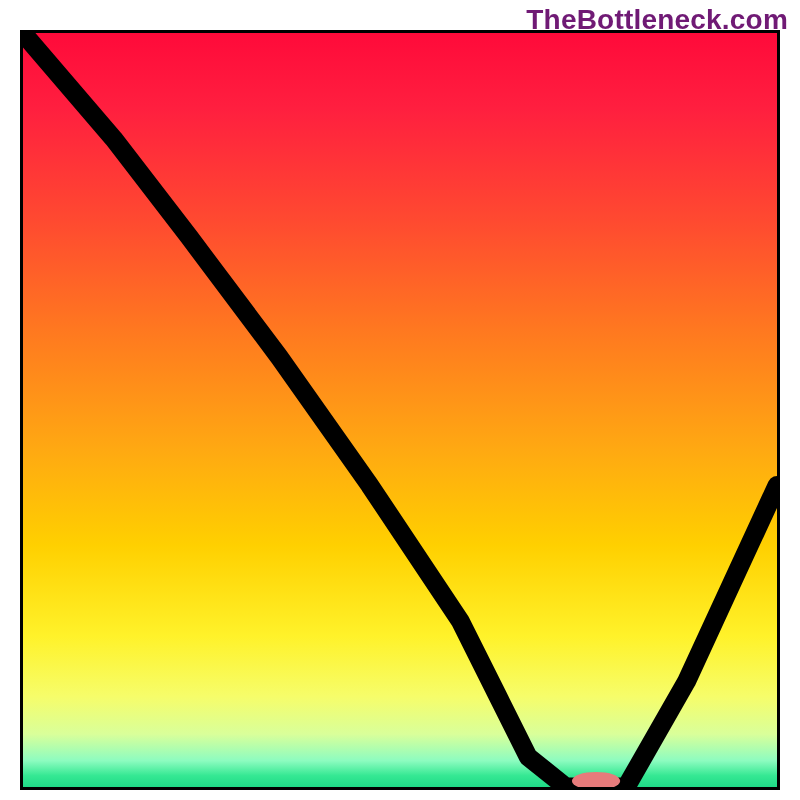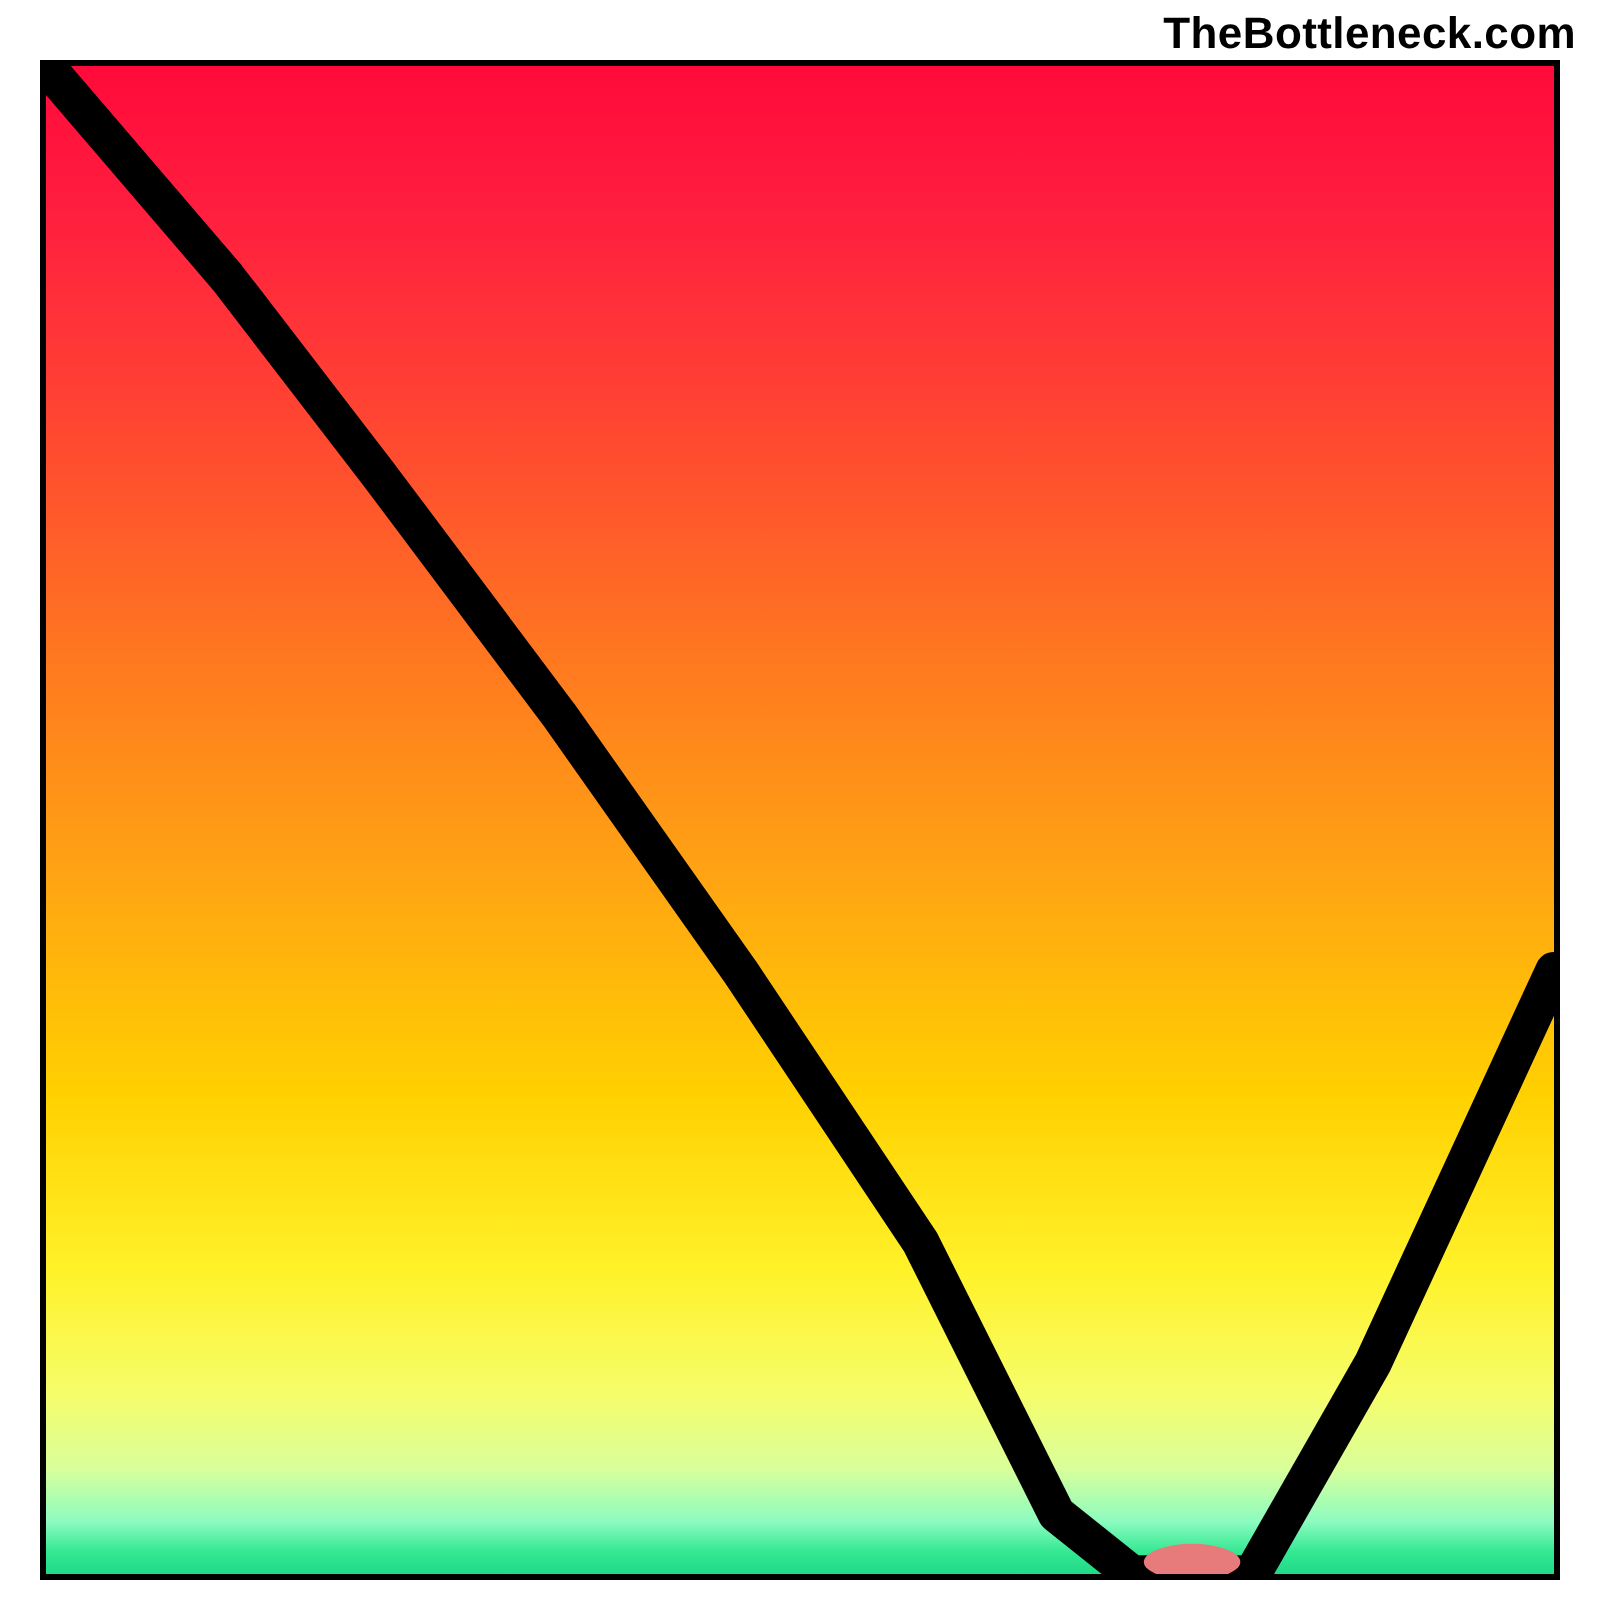--- a/index.html
+++ b/index.html
@@ -12,23 +12,23 @@
   }
   .wrap {
     position: relative;
     width: 800px;
     height: 800px;
   }
   .watermark {
     position: absolute;
     top: 4px;
     right: 12px;
-    font-size: 22px;
+    font-size: 28px;
     font-weight: bold;
-    color: #000000;
+    color: #701a75;
     letter-spacing: 0.2px;
     z-index: 10;
   }
   .plot {
     position: absolute;
     left: 20px;
     top: 30px;
     width: 760px;
     height: 760px;
     border: 3px solid #000;

